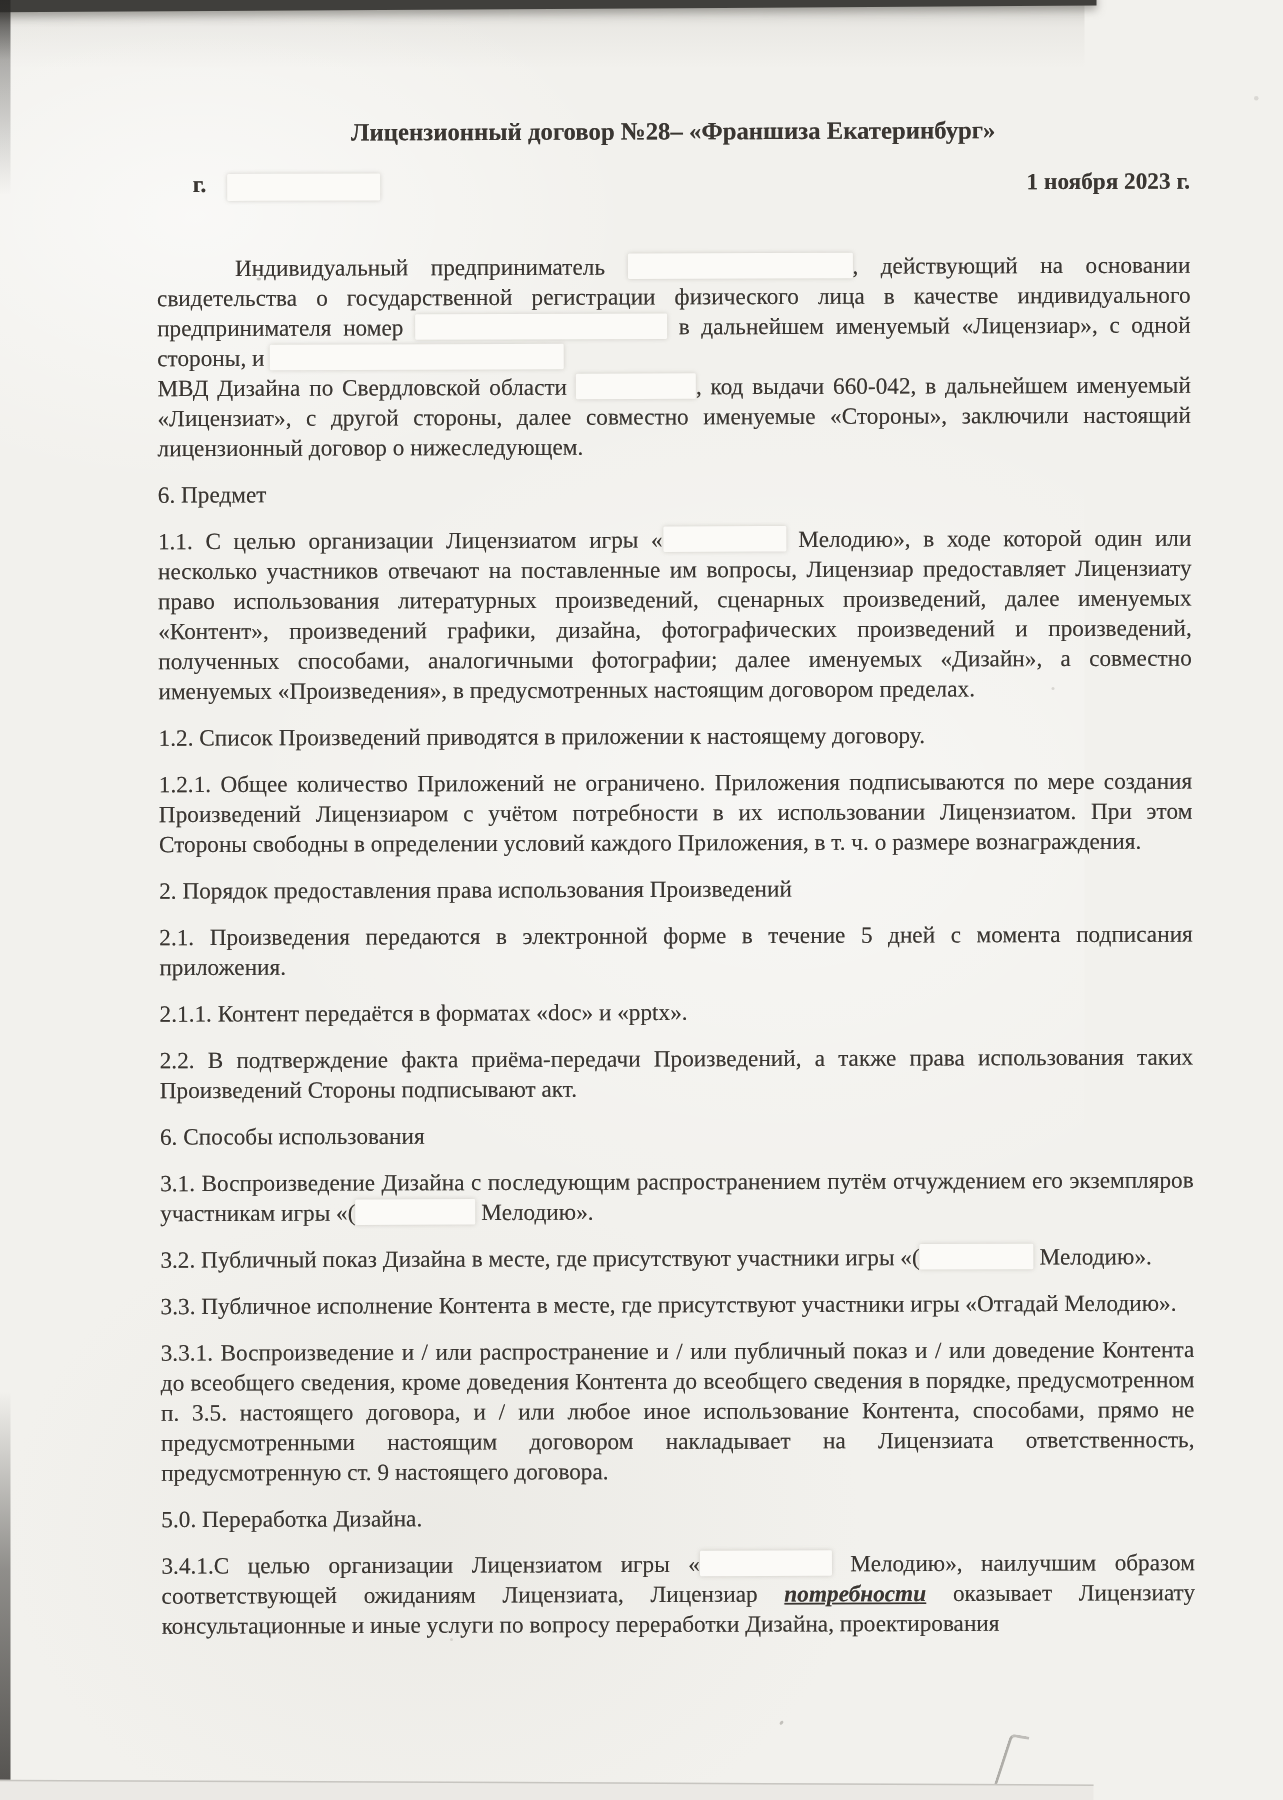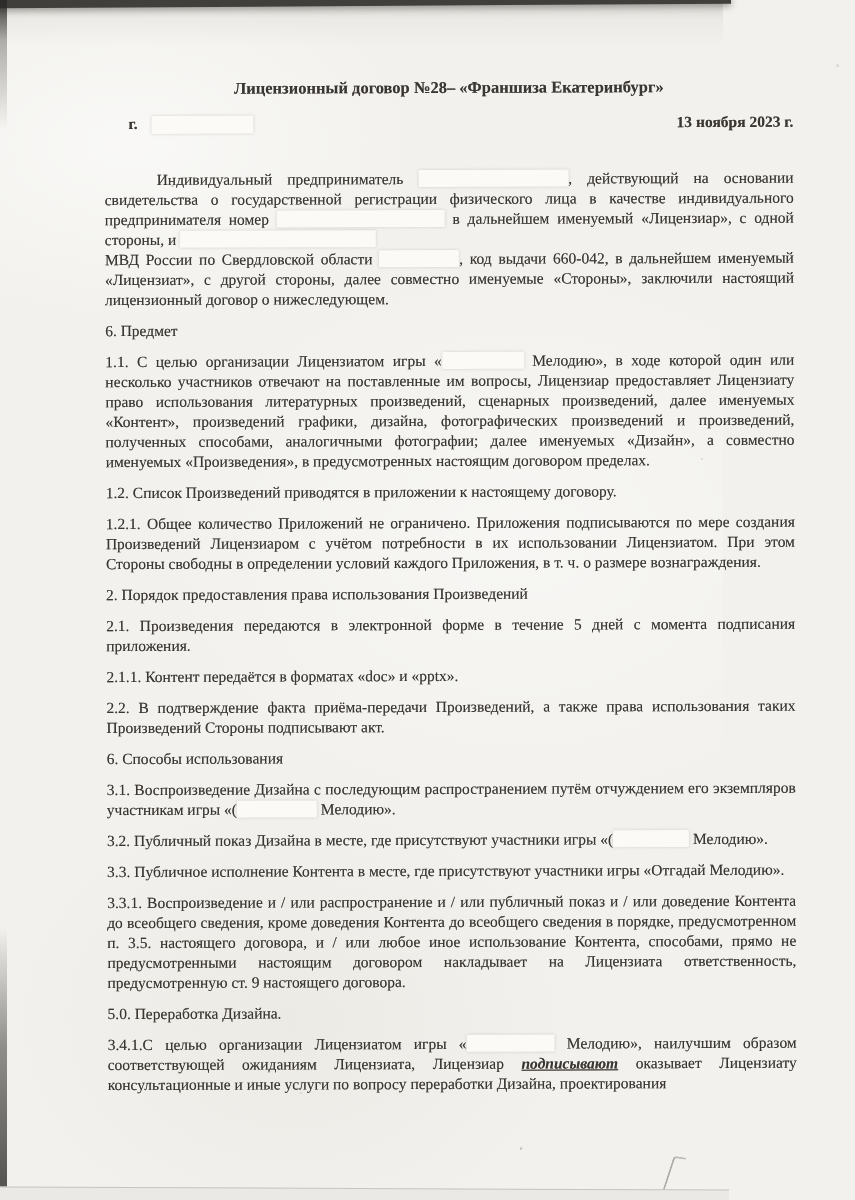--- a/index.html
+++ b/index.html
@@ -96,41 +96,41 @@
   <div class="left-edge"></div>
 
   <div class="content">
     <h1 class="doc-title">Лицензионный договор №28– «Франшиза Екатеринбург»</h1>
 
     <div class="city-row">
       <span class="city-cell">
         <span>г.</span>
         <span class="redact city-redact"></span>
       </span>
-      <span>13 ноября 2023 г.</span>
+      <span>1 ноября 2023 г.</span>
     </div>
 
     <div>
         <p class="para indent tight"><span>Индивидуальный предприниматель </span><span class="redact" style="width: 150px;"></span><span>, действующий на основании свидетельства о государственной регистрации физического лица в качестве индивидуального предпринимателя номер </span><span class="redact" style="width: 168px;"></span><span> в дальнейшем именуемый «Лицензиар», с одной стороны, и </span><span class="redact" style="width: 196px;"></span></p>
-        <p class="para"><span>МВД России по Свердловской области </span><span class="redact" style="width: 80px;"></span><span>, код выдачи 660-042, в дальнейшем именуемый «Лицензиат», с другой стороны, далее совместно именуемые «Стороны», заключили настоящий лицензионный договор о нижеследующем.</span></p>
+        <p class="para"><span>МВД Дизайна по Свердловской области </span><span class="redact" style="width: 80px;"></span><span>, код выдачи 660-042, в дальнейшем именуемый «Лицензиат», с другой стороны, далее совместно именуемые «Стороны», заключили настоящий лицензионный договор о нижеследующем.</span></p>
         <p class="para"><span>6. Предмет</span></p>
         <p class="para"><span>1.1. С целью организации Лицензиатом игры «</span><span class="redact" style="width: 82px;"></span><span> Мелодию», в ходе которой один или несколько участников отвечают на поставленные им вопросы, Лицензиар предоставляет Лицензиату право использования литературных произведений, сценарных произведений, далее именуемых «Контент», произведений графики, дизайна, фотографических произведений и произведений, полученных способами, аналогичными фотографии; далее именуемых «Дизайн», а совместно именуемых «Произведения», в предусмотренных настоящим договором пределах.</span></p>
         <p class="para"><span>1.2. Список Произведений приводятся в приложении к настоящему договору.</span></p>
         <p class="para"><span>1.2.1. Общее количество Приложений не ограничено. Приложения подписываются по мере создания Произведений Лицензиаром с учётом потребности в их использовании Лицензиатом. При этом Стороны свободны в определении условий каждого Приложения, в т. ч. о размере вознаграждения.</span></p>
         <p class="para"><span>2. Порядок предоставления права использования Произведений</span></p>
         <p class="para"><span>2.1. Произведения передаются в электронной форме в течение 5 дней с момента подписания приложения.</span></p>
         <p class="para"><span>2.1.1. Контент передаётся в форматах «doc» и «pptx».</span></p>
         <p class="para"><span>2.2. В подтверждение факта приёма-передачи Произведений, а также права использования таких Произведений Стороны подписывают акт.</span></p>
         <p class="para"><span>6. Способы использования</span></p>
         <p class="para"><span>3.1. Воспроизведение Дизайна с последующим распространением путём отчуждением его экземпляров участникам игры «(</span><span class="redact" style="width: 80px;"></span><span> Мелодию».</span></p>
         <p class="para"><span>3.2. Публичный показ Дизайна в месте, где присутствуют участники игры «(</span><span class="redact" style="width: 76px;"></span><span> Мелодию».</span></p>
         <p class="para"><span>3.3. Публичное исполнение Контента в месте, где присутствуют участники игры «Отгадай Мелодию».</span></p>
         <p class="para"><span>3.3.1. Воспроизведение и / или распространение и / или публичный показ и / или доведение Контента до всеобщего сведения, кроме доведения Контента до всеобщего сведения в порядке, предусмотренном п. 3.5. настоящего договора, и / или любое иное использование Контента, способами, прямо не предусмотренными настоящим договором накладывает на Лицензиата ответственность, предусмотренную ст. 9 настоящего договора.</span></p>
         <p class="para"><span>5.0. Переработка Дизайна.</span></p>
-        <p class="para"><span>3.4.1.С целью организации Лицензиатом игры «</span><span class="redact" style="width: 88px;"></span><span> Мелодию», наилучшим образом соответствующей ожиданиям Лицензиата, Лицензиар </span><span class="em">подписывают</span><span> оказывает Лицензиату консультационные и иные услуги по вопросу переработки Дизайна, проектирования</span></p>
+        <p class="para"><span>3.4.1.С целью организации Лицензиатом игры «</span><span class="redact" style="width: 88px;"></span><span> Мелодию», наилучшим образом соответствующей ожиданиям Лицензиата, Лицензиар </span><span class="em">потребности</span><span> оказывает Лицензиату консультационные и иные услуги по вопросу переработки Дизайна, проектирования</span></p>
       </div>
   </div>
 
   <div class="speckle s1"></div>
   <div class="speckle s2"></div>
   <div class="speckle s3"></div>
   <div class="speckle s4"></div>
   <div class="speckle s5"></div>
   <div class="pen-mark"></div>
   <div class="bottom-band"></div>

